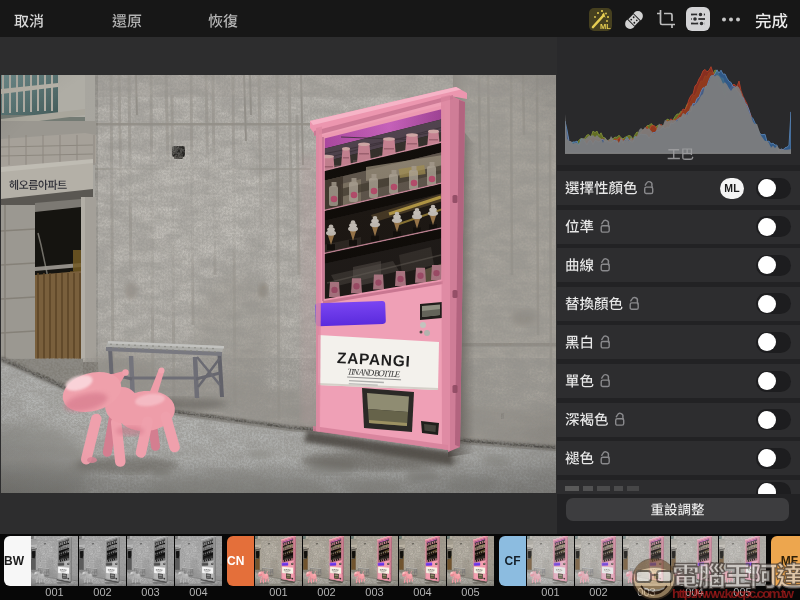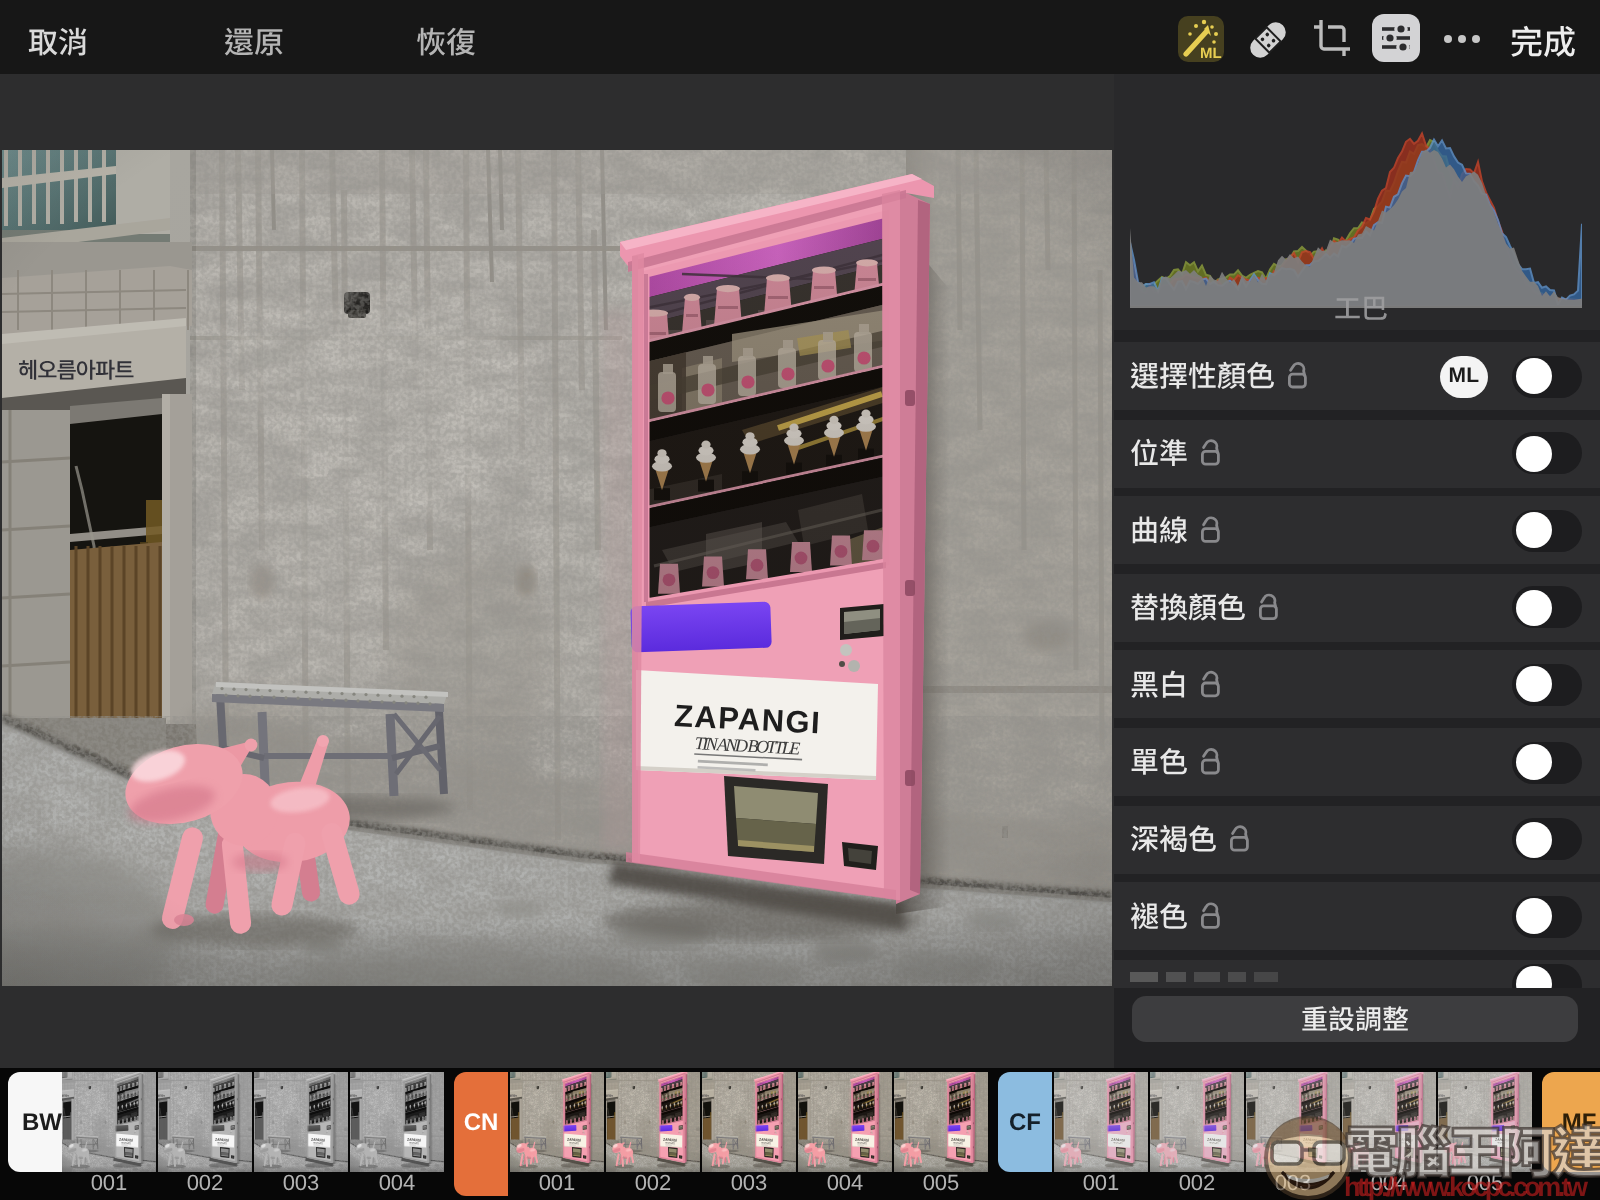--- a/index.html
+++ b/index.html
@@ -609,22 +609,22 @@
     </div>
     <div style="position:absolute;left:566px;top:498px;width:223px;height:23px;border-radius:7px;background:#3d3d3f"></div>
 <svg style="position:absolute;left:565px;top:50px" width="226" height="104" viewBox="0 0 226 104">
 <path d="M0,103 L0,78.4 2,84.2 4,92.8 6,95.0 8,92.1 10,93.1 12,92.2 14,90.2 16,88.5 18,89.4 20,88.0 22,85.0 24,84.7 26,87.1 28,81.1 30,82.6 32,81.1 34,85.7 36,82.8 38,87.4 40,87.9 42,91.5 44,89.7 46,89.3 48,88.7 50,87.2 52,87.3 54,85.2 56,87.8 58,88.9 60,87.4 62,86.4 64,85.5 66,86.2 68,89.5 70,84.8 72,81.9 74,83.2 76,82.7 78,79.6 80,79.4 82,75.7 84,75.5 86,73.5 88,75.3 90,77.8 92,75.8 94,75.6 96,77.3 98,75.2 100,76.5 102,69.1 104,69.8 106,71.6 108,70.1 110,66.6 112,64.1 114,64.1 116,61.2 118,61.8 120,60.2 122,54.4 124,53.1 126,50.8 128,45.2 130,45.6 132,41.4 134,35.5 136,30.9 138,31.3 140,25.7 142,26.9 144,22.6 146,22.1 148,23.8 150,20.0 152,21.0 154,25.5 156,28.0 158,28.2 160,36.0 162,39.8 164,41.7 166,44.0 168,39.1 170,40.3 172,42.3 174,46.1 176,44.3 178,54.5 180,58.9 182,61.6 184,65.6 186,70.9 188,77.5 190,82.4 192,82.4 194,86.4 196,92.1 198,90.2 200,92.7 202,95.5 204,96.5 206,96.7 208,99.3 210,101.4 212,99.3 214,99.4 216,99.5 218,99.7 220,99.8 222,99.9 224,100.0 226,100.2 L226,103 Z" fill="#6d7a22" opacity=".85" stroke="#87983a" stroke-width="1"></path>
 <path d="M0,103 L0,76.6 2,83.4 4,93.0 6,96.1 8,96.5 10,92.4 12,96.1 14,96.6 16,93.0 18,92.8 20,92.1 22,89.6 24,89.4 26,89.0 28,87.3 30,87.8 32,88.9 34,88.9 36,89.6 38,88.8 40,91.4 42,93.1 44,90.2 46,92.7 48,93.3 50,88.8 52,90.2 54,87.6 56,88.8 58,89.8 60,90.2 62,89.1 64,88.9 66,90.0 68,89.1 70,89.8 72,85.6 74,87.3 76,83.0 78,80.3 80,78.6 82,76.5 84,81.0 86,76.1 88,75.5 90,76.1 92,79.6 94,77.5 96,74.2 98,78.3 100,73.2 102,70.4 104,71.9 106,68.8 108,70.8 110,69.5 112,68.7 114,65.3 116,63.3 118,59.0 120,59.7 122,55.8 124,49.3 126,45.4 128,44.0 130,36.0 132,33.9 134,29.0 136,25.8 138,20.9 140,19.4 142,21.9 144,20.4 146,16.7 148,22.8 150,24.7 152,30.5 154,36.4 156,36.6 158,43.2 160,48.7 162,40.3 164,44.3 166,37.1 168,34.5 170,34.7 172,36.7 174,31.0 176,40.7 178,46.2 180,50.1 182,53.9 184,60.6 186,65.6 188,73.6 190,78.9 192,83.9 194,85.8 196,87.6 198,92.5 200,93.3 202,96.1 204,97.1 206,97.0 208,98.4 210,98.1 212,99.3 214,99.4 216,99.5 218,99.7 220,99.8 222,99.9 224,100.0 226,100.2 L226,103 Z" fill="#99301d" opacity=".85" stroke="#bf4229" stroke-width="1"></path>
 <path d="M0,103 L0,71.2 2,80.0 4,90.9 6,93.1 8,92.0 10,92.0 12,91.1 14,95.5 16,88.9 18,89.2 20,92.1 22,94.8 24,90.8 26,90.5 28,94.6 30,90.5 32,91.0 34,92.0 36,89.8 38,89.3 40,92.0 42,90.9 44,92.6 46,92.9 48,91.2 50,90.3 52,92.0 54,94.6 56,89.7 58,93.3 60,90.1 62,87.1 64,90.0 66,91.9 68,92.1 70,86.6 72,87.6 74,85.6 76,84.0 78,84.6 80,84.4 82,85.1 84,88.4 86,85.4 88,82.6 90,82.5 92,80.6 94,80.5 96,79.0 98,76.9 100,78.8 102,76.8 104,78.2 106,72.9 108,73.7 110,72.1 112,69.4 114,68.9 116,69.0 118,65.7 120,67.6 122,62.6 124,61.2 126,61.4 128,53.3 130,53.8 132,48.4 134,47.2 136,41.7 138,37.8 140,38.1 142,36.0 144,30.2 146,25.9 148,25.8 150,23.9 152,19.8 154,23.1 156,20.2 158,24.2 160,24.0 162,28.2 164,31.3 166,32.4 168,36.7 170,36.8 172,40.6 174,42.8 176,46.8 178,47.3 180,52.4 182,55.4 184,60.0 186,66.6 188,68.6 190,73.0 192,76.9 194,82.1 196,84.6 198,84.6 200,84.3 202,91.5 204,91.1 206,93.9 208,93.2 210,95.0 212,95.2 214,102.3 216,98.8 218,99.8 220,97.8 222,97.2 224,95.3 226,61.9 L226,103 Z" fill="#33669f" opacity=".8" stroke="#5e92cc" stroke-width="1"></path>
 <path d="M0,103 L0,64.0 2,88.7 4,91.1 6,91.1 8,93.8 10,93.1 12,93.1 14,94.8 16,88.8 18,88.2 20,89.1 22,87.4 24,85.4 26,85.9 28,85.0 30,86.9 32,85.0 34,87.2 36,88.4 38,93.0 40,87.6 42,89.8 44,90.4 46,85.9 48,89.1 50,91.3 52,89.6 54,93.0 56,87.5 58,90.2 60,90.9 62,87.5 64,91.3 66,86.7 68,90.3 70,87.1 72,86.3 74,80.1 76,77.9 78,79.8 80,77.0 82,79.1 84,78.2 86,80.7 88,82.7 90,83.2 92,78.3 94,73.6 96,75.5 98,75.3 100,69.7 102,71.2 104,70.9 106,70.1 108,70.3 110,70.1 112,71.5 114,67.2 116,66.7 118,63.0 120,64.1 122,65.3 124,60.6 126,55.2 128,56.2 130,54.6 132,52.6 134,49.8 136,45.8 138,44.0 140,36.0 142,35.7 144,31.7 146,26.3 148,24.8 150,26.4 152,25.0 154,26.0 156,29.3 158,33.7 160,32.2 162,34.6 164,38.2 166,41.0 168,38.1 170,37.1 172,35.7 174,37.4 176,41.5 178,47.4 180,52.1 182,56.3 184,61.9 186,66.4 188,71.7 190,74.2 192,73.8 194,79.7 196,85.4 198,88.2 200,90.9 202,90.9 204,93.0 206,98.0 208,95.6 210,98.2 212,95.6 214,98.6 216,99.4 218,99.7 220,99.9 222,100.0 224,99.6 226,99.2 L226,103 Z" fill="#7e7e7e" opacity=".92"></path>
 <line x1="0" y1="103.5" x2="226" y2="103.5" stroke="#7a7a7a" stroke-width="1.2"></line>
 </svg>
 <div style="position:absolute;left:0;top:534px;width:800px;height:66px;background:#070707"></div>
-    <div style="position:absolute;left:4px;top:536px;width:27px;height:50px;background:#f7f7f7;border-radius:6px 0 0 6px;color:#1c1c1c;font:bold 12px 'Liberation Sans',sans-serif;text-align:right;line-height:50px">BW</div>
-    <div style="position:absolute;left:227px;top:536px;width:27px;height:62px;background:#e46f3a;border-radius:6px 0 0 6px;color:#fff;font:bold 12px 'Liberation Sans',sans-serif;text-align:center;line-height:50px">CN</div>
+    <div style="position:absolute;left:4px;top:536px;width:27px;height:50px;background:#f7f7f7;border-radius:6px 0 0 6px;color:#1c1c1c;font:bold 12px 'Liberation Sans',sans-serif;text-align:left;line-height:50px">BW</div>
+    <div style="position:absolute;left:227px;top:536px;width:27px;height:50px;background:#e46f3a;border-radius:6px 0 0 6px;color:#fff;font:bold 12px 'Liberation Sans',sans-serif;text-align:left;line-height:50px">CN</div>
     <div style="position:absolute;left:499px;top:536px;width:27px;height:50px;background:#8cbce0;border-radius:6px 0 0 6px;color:#15202a;font:bold 12px 'Liberation Sans',sans-serif;text-align:center;line-height:50px">CF</div>
     <div style="position:absolute;left:771px;top:536px;width:37px;height:50px;background:#eda64e;border-radius:6px 0 0 6px;color:#2e1f08;font:bold 12px 'Liberation Sans',sans-serif;text-align:center;line-height:50px">MF</div>
     <div class="fbw" style="position:absolute;left:31px;top:536px;width:47px;height:50px;overflow:hidden"><svg width="47" height="50" viewBox="28 16 505 396" preserveAspectRatio="none">
         <use href="#scene"></use>
       </svg></div>
     <div style="position:absolute;left:31px;top:586px;width:47px;height:12px;color:#b3b3b3;font:11px 'Liberation Sans',sans-serif;text-align:center">001</div>
     <div class="fbw" style="position:absolute;left:79px;top:536px;width:47px;height:50px;overflow:hidden"><svg width="47" height="50" viewBox="28 16 505 396" preserveAspectRatio="none">
         <use href="#scene"></use>
       </svg></div>
     <div style="position:absolute;left:79px;top:586px;width:47px;height:12px;color:#b3b3b3;font:11px 'Liberation Sans',sans-serif;text-align:center">002</div>

